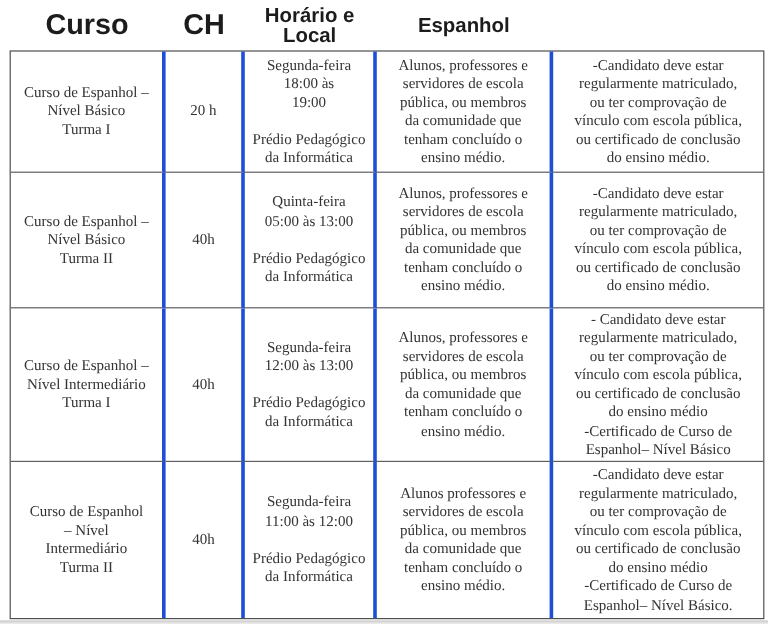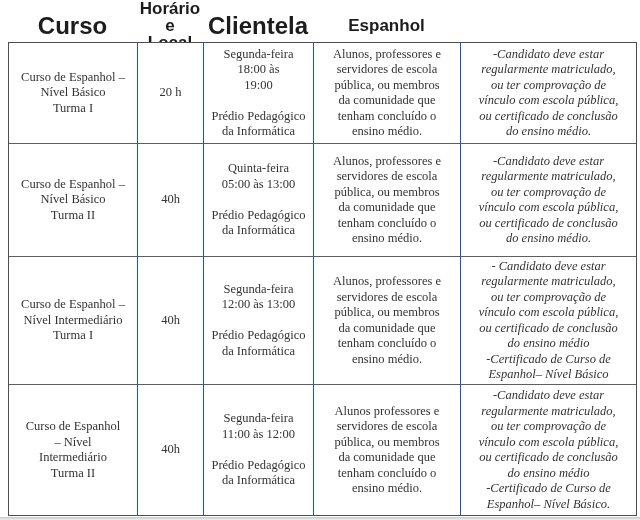--- a/index.html
+++ b/index.html
@@ -36,53 +36,53 @@
     width: 629px; height: 474px;
     box-sizing: border-box;
     border: 1px solid #4f4f4f;
     display: grid;
     grid-template-columns: 129px 66px 110px 147px 175px;
     grid-template-rows: 101px 113px 128px 130px;
     background: #ffffff;
   }
   .cell {
     box-sizing: border-box;
-    border-right: 1px solid #1d4ed8;
+    border-right: 3px solid #1d4ed8;
     border-bottom: 1px solid #5e5e5e;
     display: flex; align-items: center; justify-content: center;
     text-align: center;
     font-size: 12.5px; line-height: 15.5px;
     white-space: pre-line;
     padding: 2px 3px;
     color: #333333;
   }
-  .cell.last-col { border-right: none; font-style: italic; }
+  .cell.last-col { border-right: none; }
   .cell.last-row { border-bottom: none; }
 
   
   .shadow-bottom {
     position: absolute; left: 0; top: 517px; width: 640px; height: 3px;
     background: linear-gradient(#c7c7c7, #efefef);
   }
 </style>
 </head>
 <body>
 
 <div class="page">
 
   <div class="hdr-row">
     <div class="hcell h-big">
       <span>Curso</span>
     </div>
+    <div class="hcell h-big">
+      <span>CH</span>
+    </div>
     <div class="hcell">
       <span class="h-sm">Horário e</span>
       <span class="h-sm">Local</span>
-    </div>
-    <div class="hcell h-big">
-      <span>Clientela</span>
     </div>
     <div class="hcell">
       <span class="h-sm">Espanhol</span>
     </div>
   </div>
 
   <div class="tbl">
 
     <div class="cell">Curso de Espanhol –
 Nível Básico

